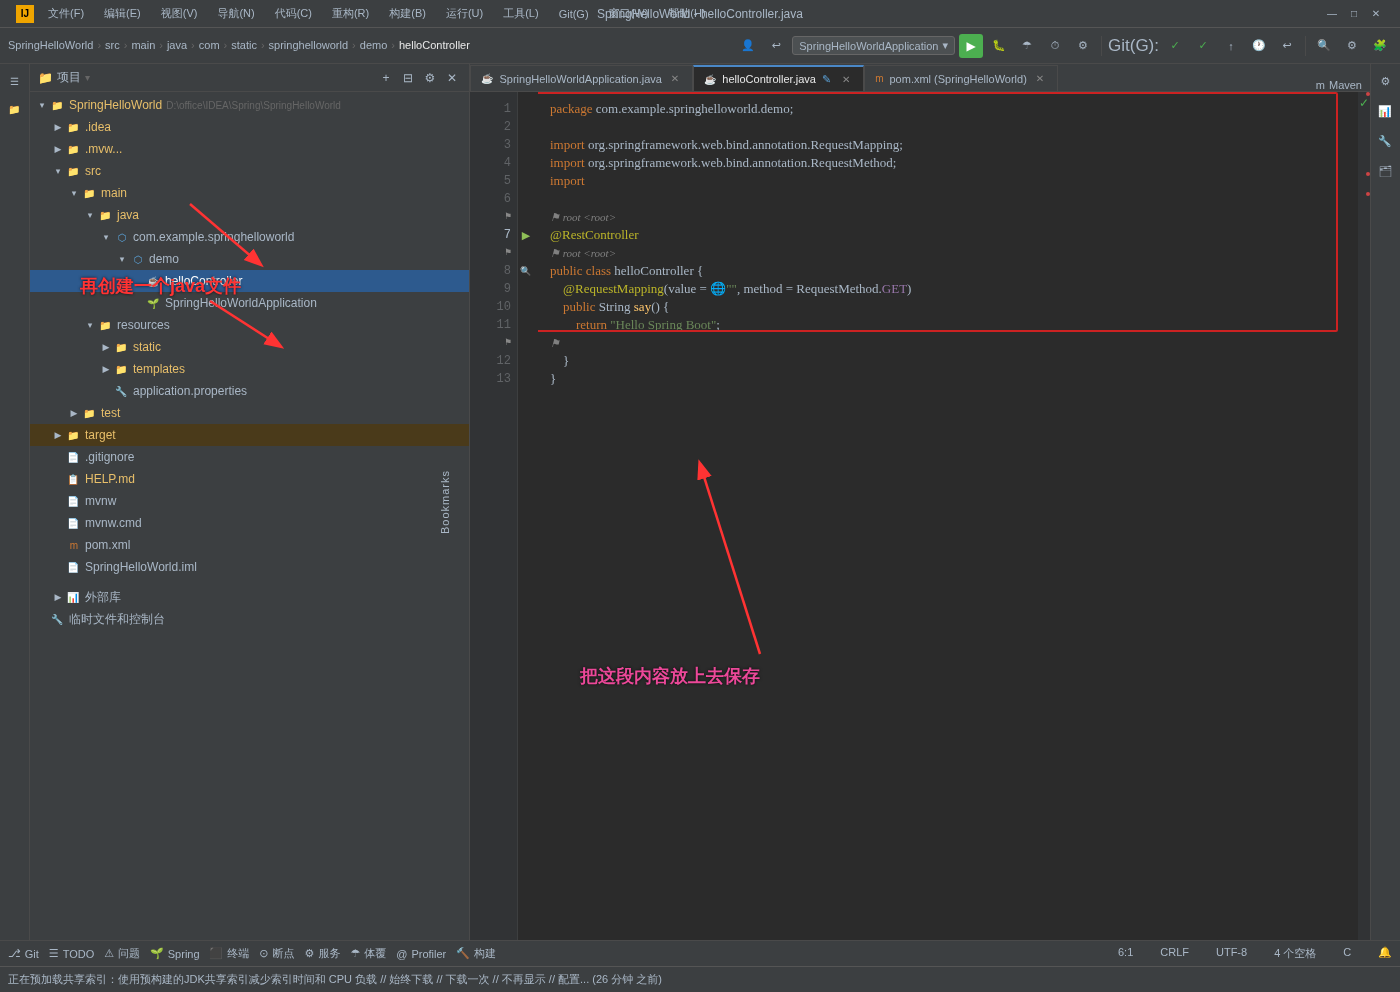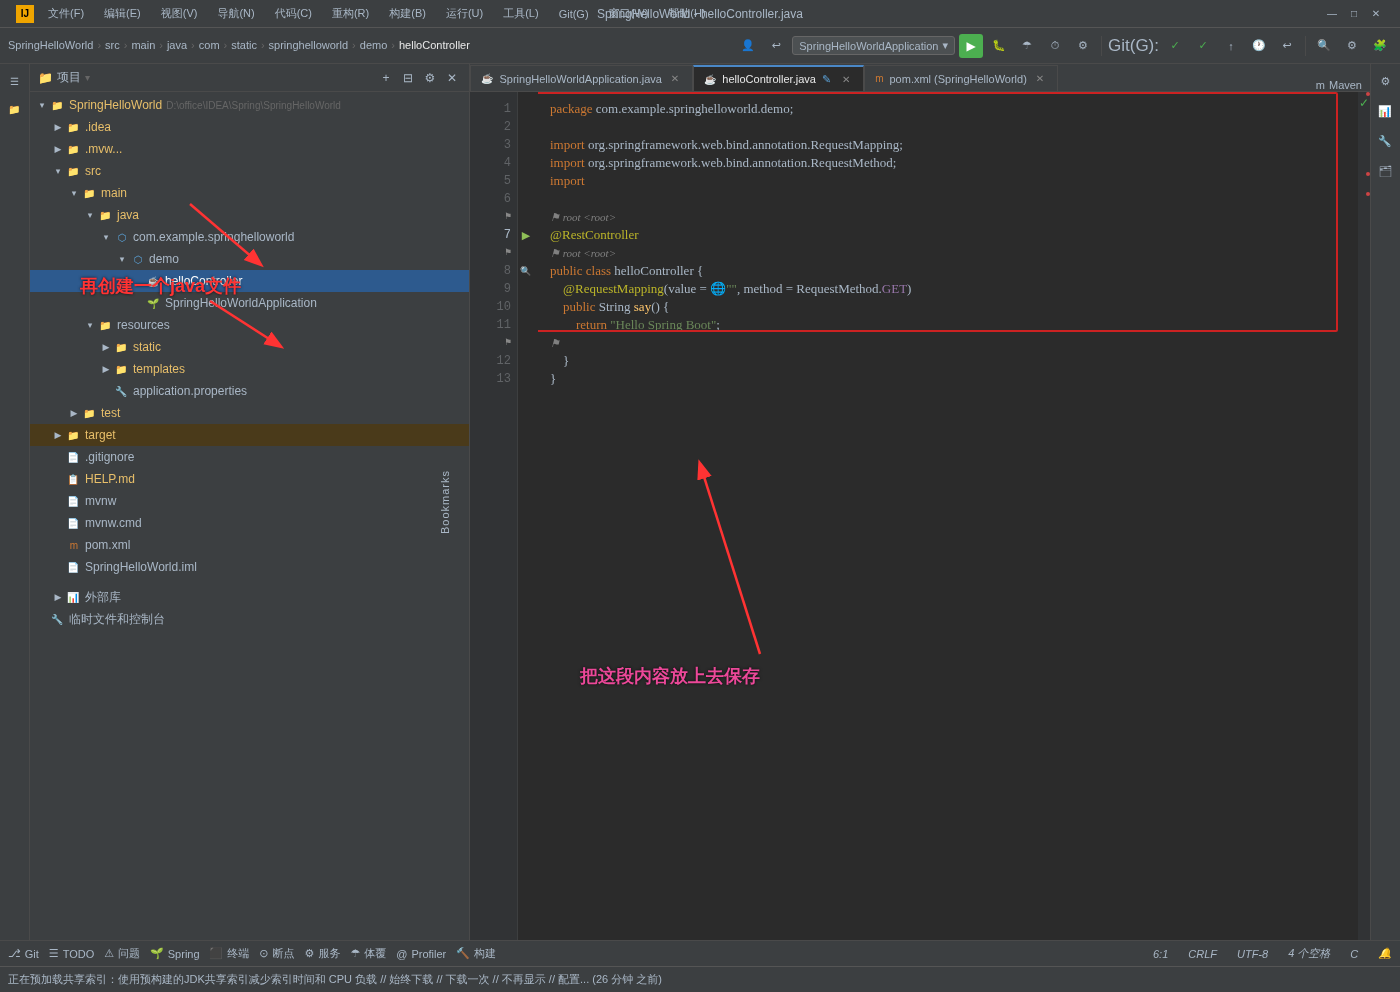--- a/index.html
+++ b/index.html
@@ -368,24 +368,23 @@
       gap: 12px;
       justify-content: space-between;
     }
     .status-left {
       display: flex;
       align-items: center;
       gap: 10px;
     }
     .status-right {
       display: flex;
-      align-items: center;
-      gap: 20px;
-      color: #a9b7c6;
-      font-style: italic;
+      align-items: flex-start;
+      gap: 27px;
+      color: #a9b7c6;
     }
     .status-item {
       display: flex;
       align-items: center;
       gap: 4px;
       color: #a9b7c6;
       cursor: pointer;
     }
 
     

